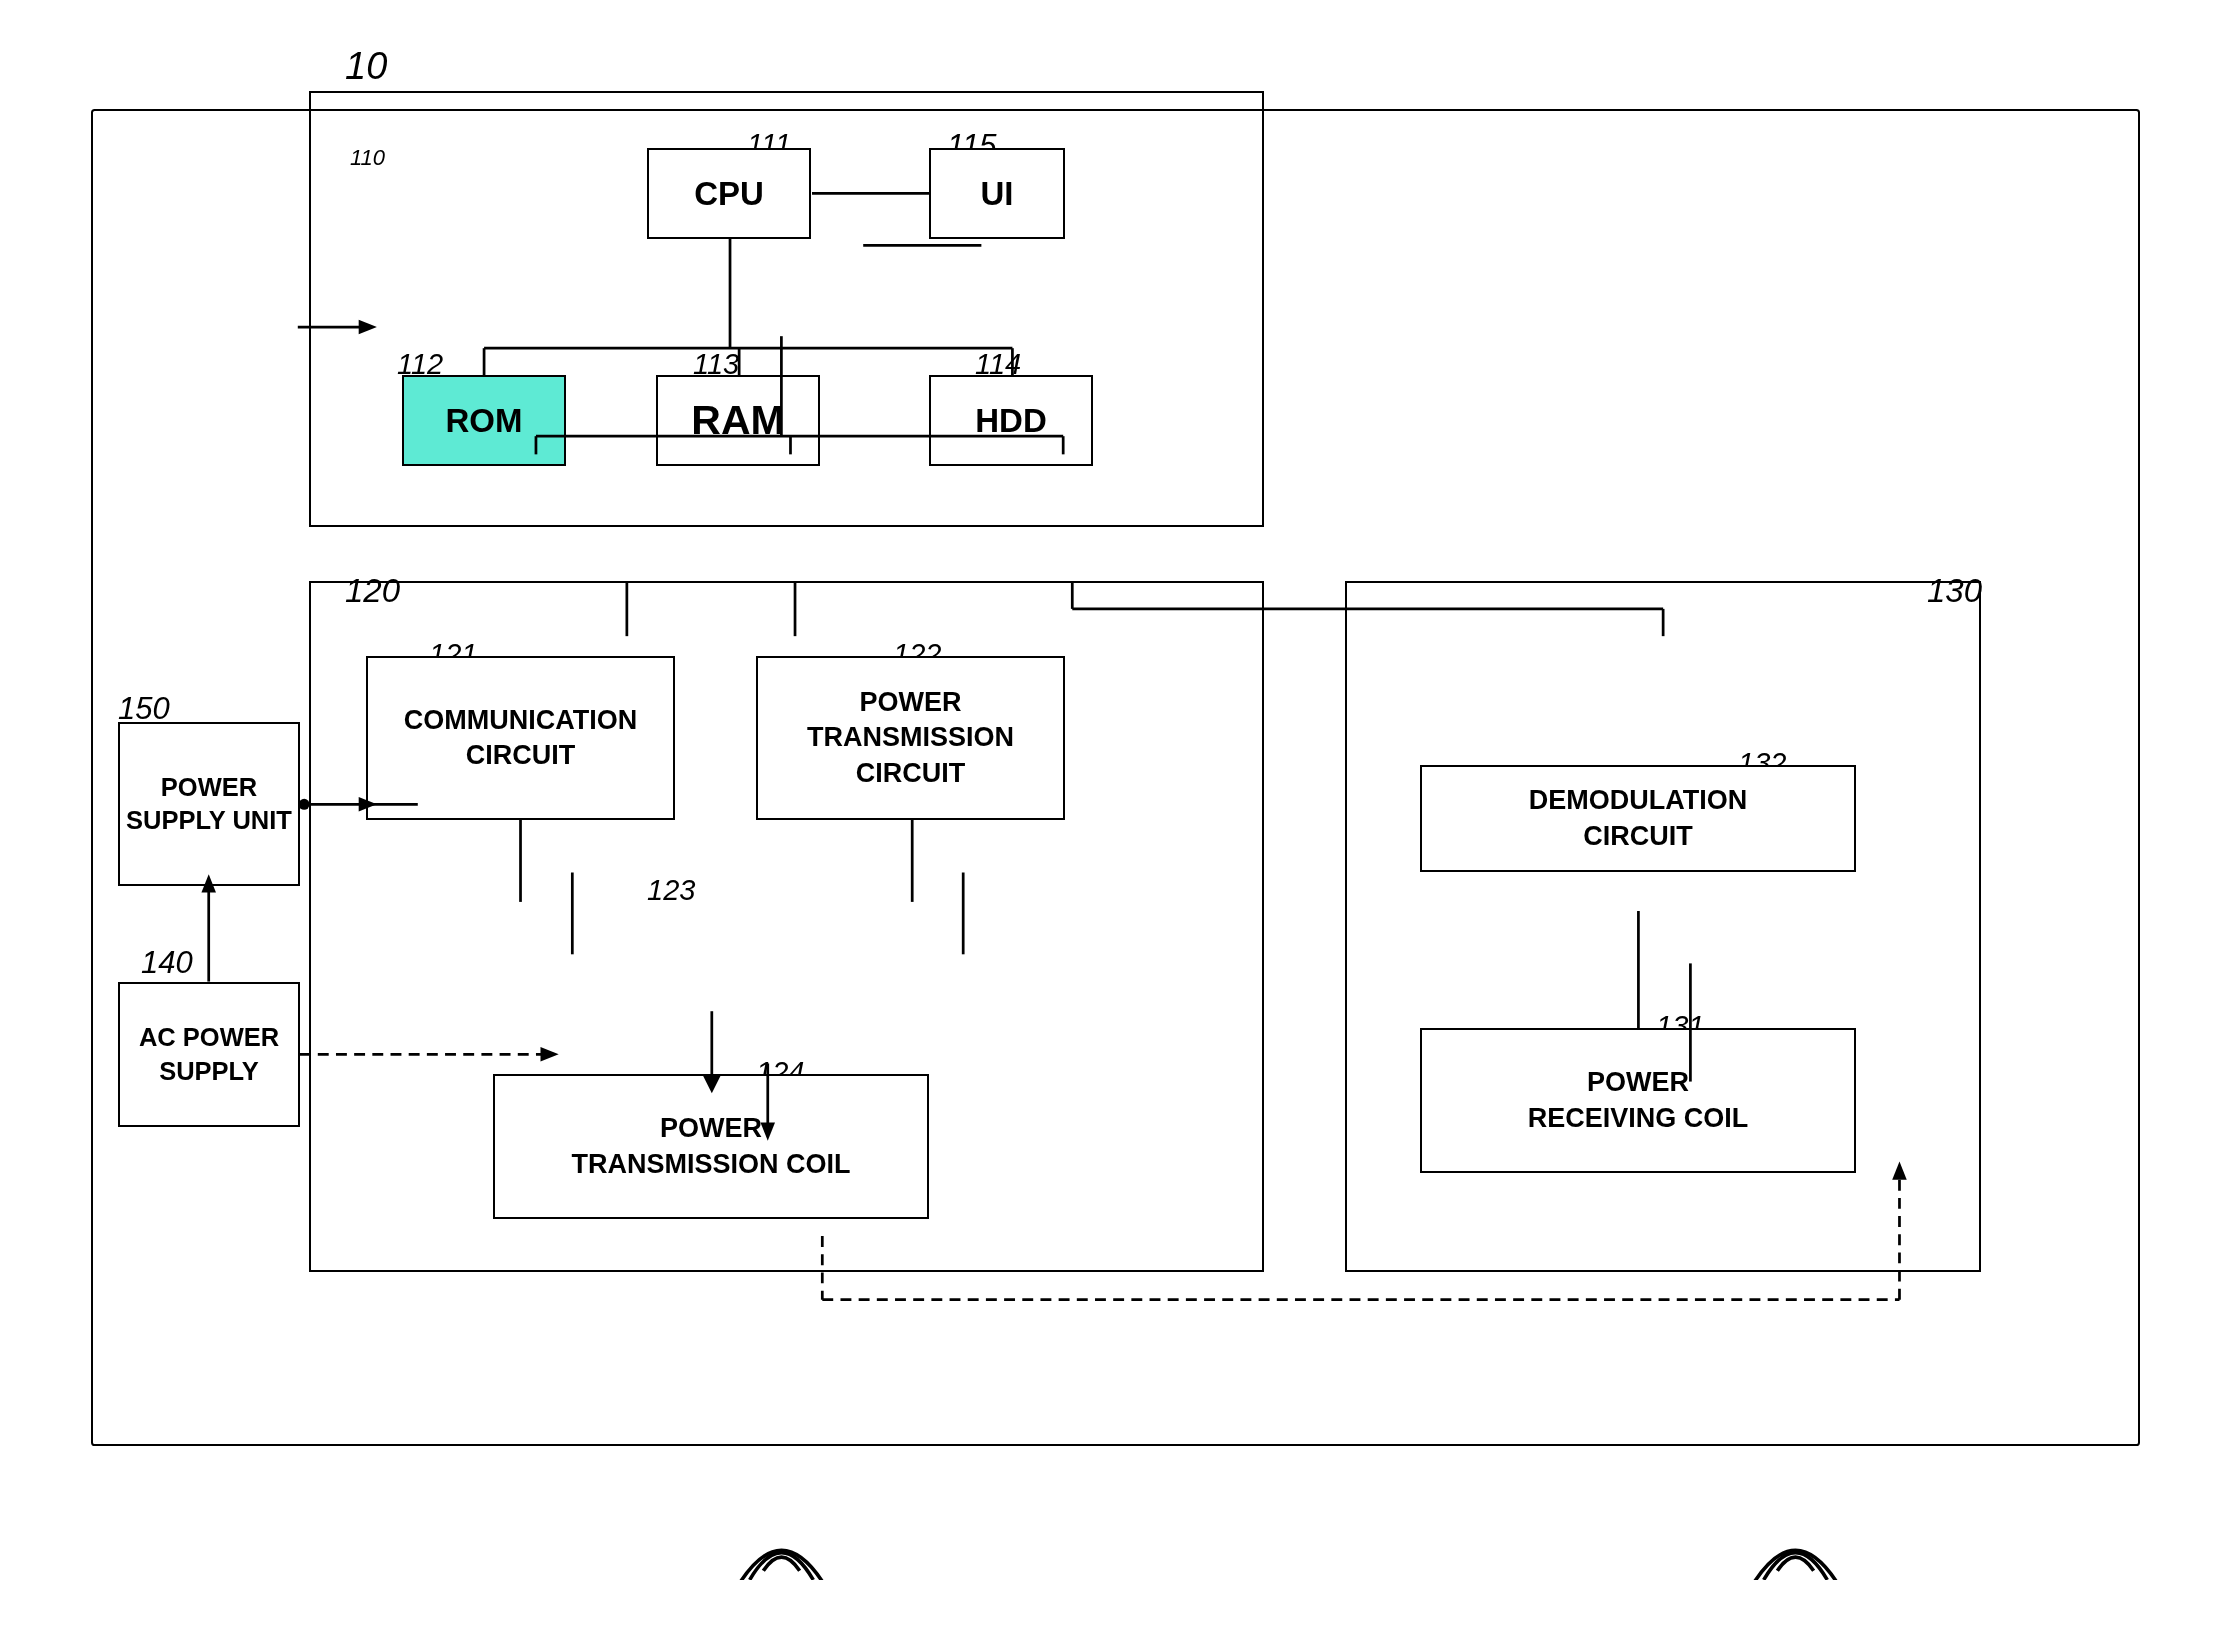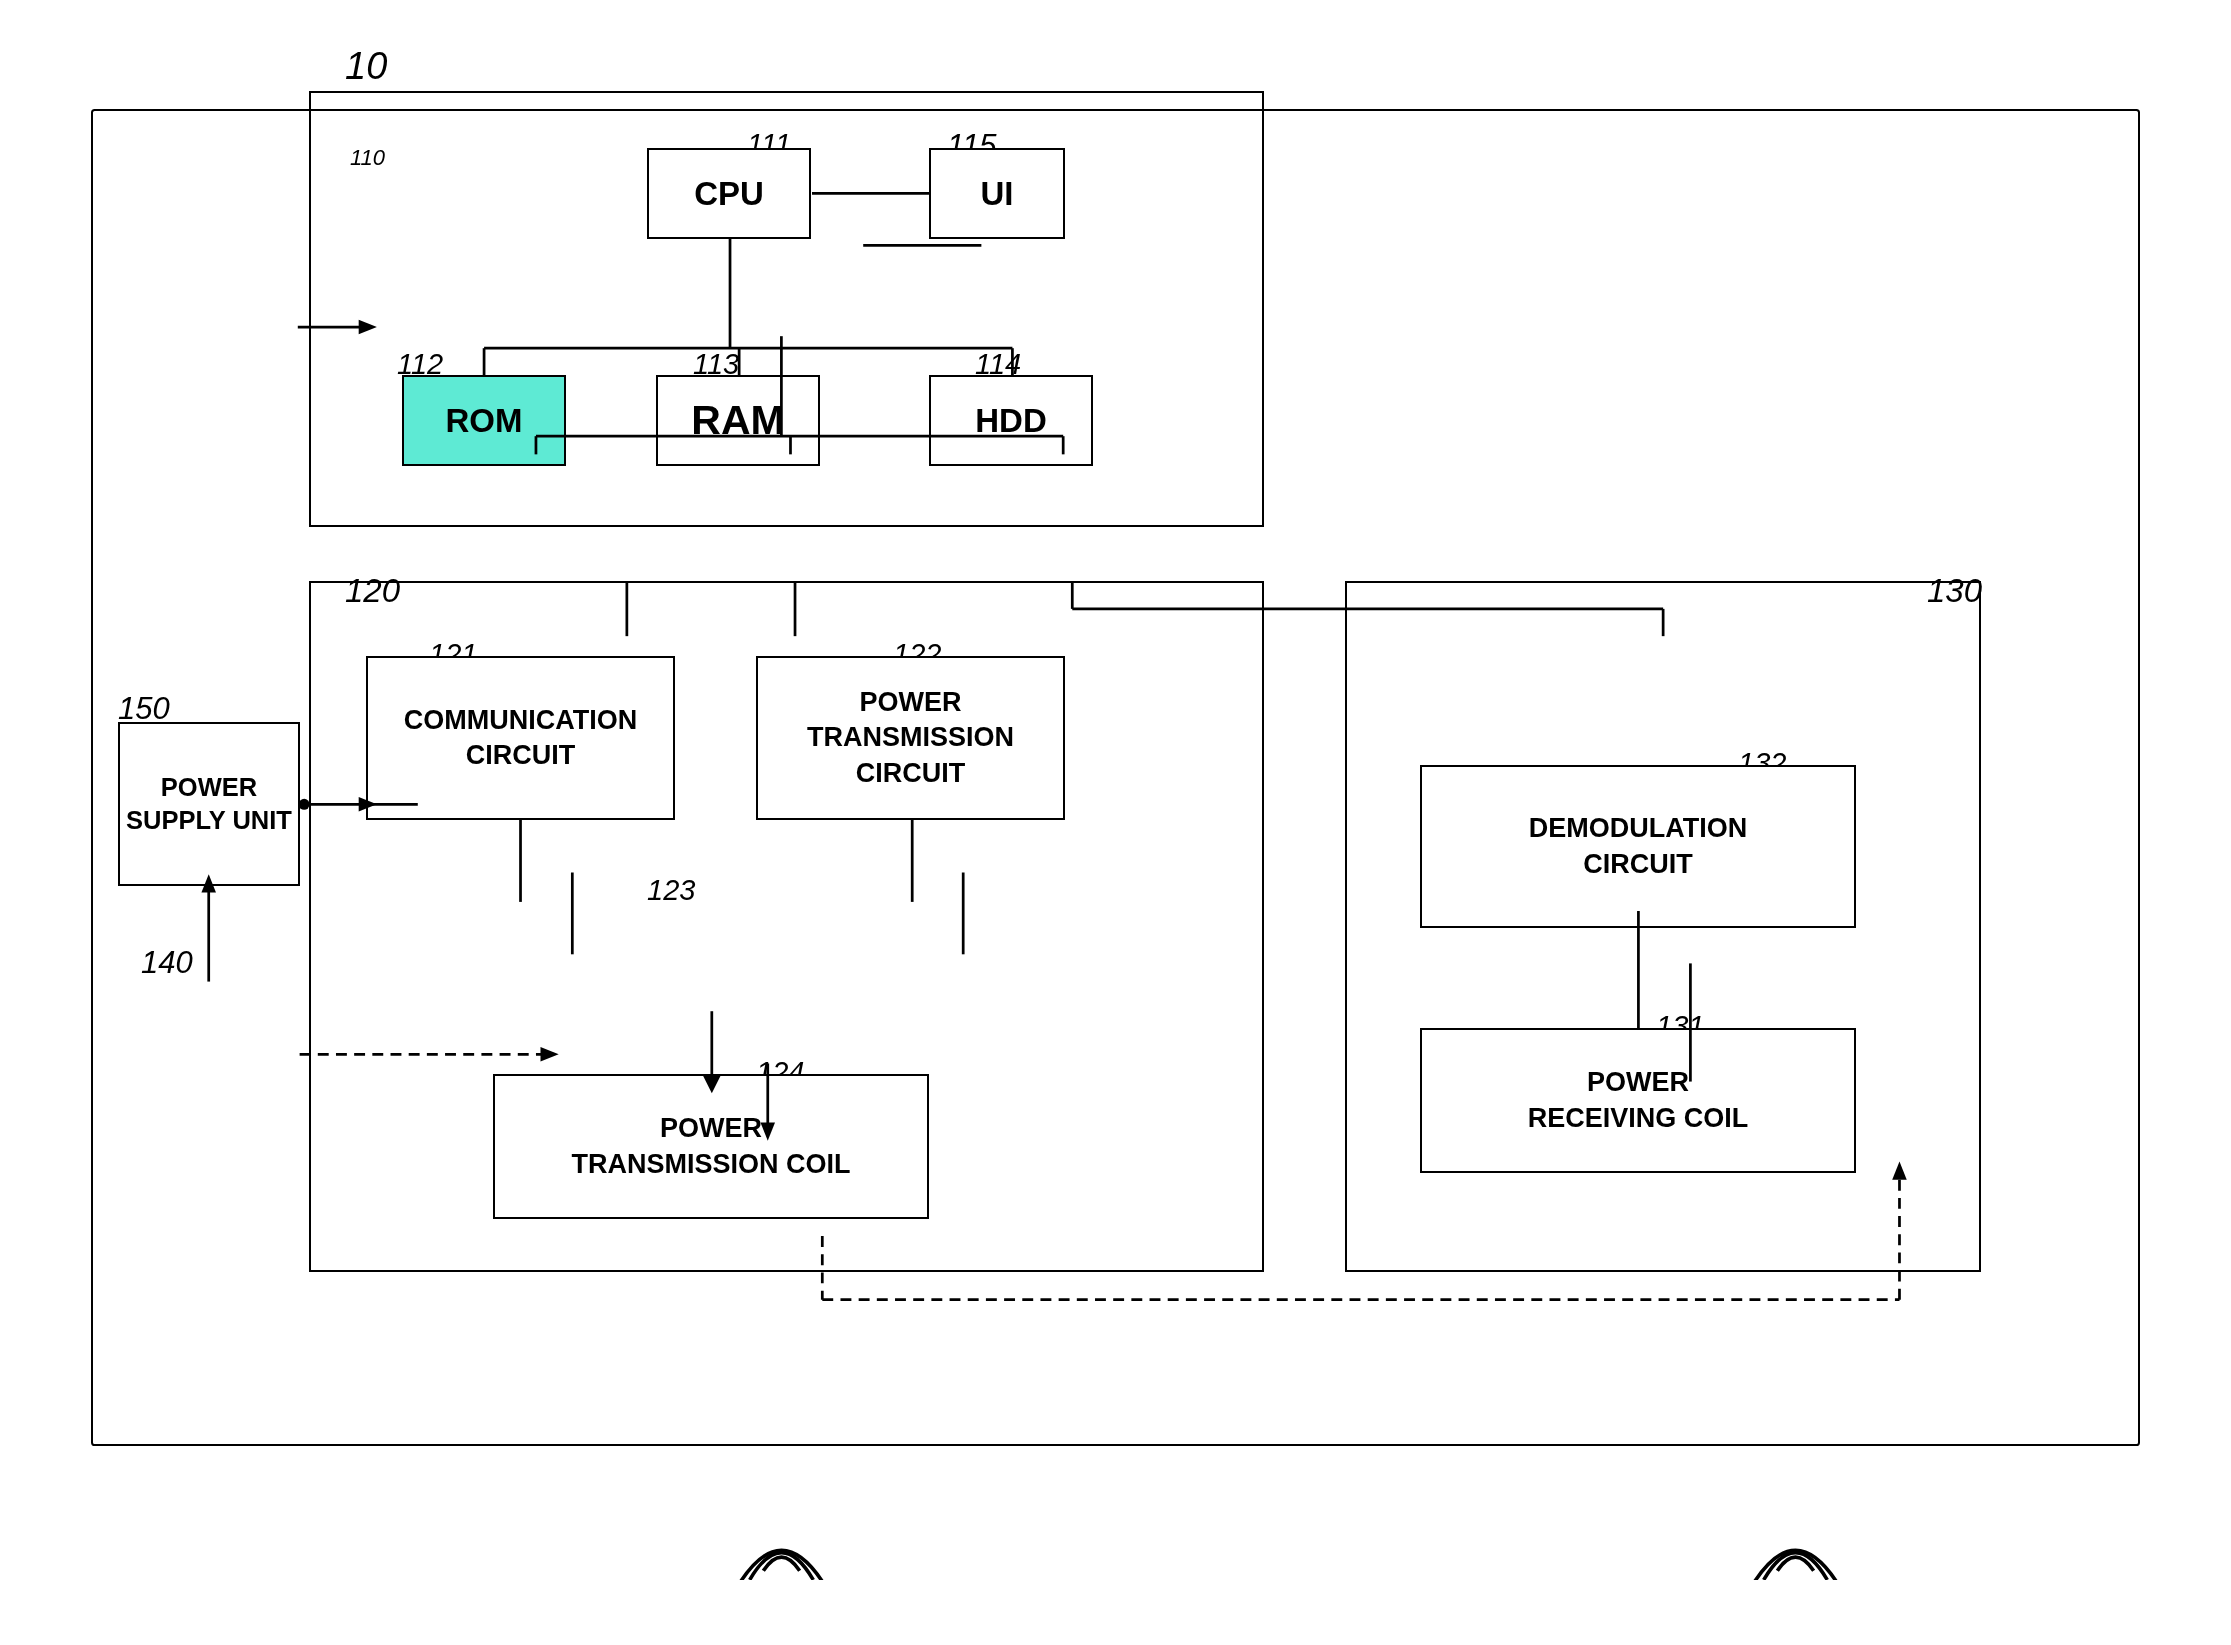--- a/index.html
+++ b/index.html
@@ -300,21 +300,21 @@
       font-weight: bold;
       background: #fff;
       line-height: 1.3;
     }
     
     .box-demod {
       position: absolute;
       top: 182px;
       left: 73px;
       width: 436px;
-      height: 163px;
+      height: 107px;
       border: 2.7px solid #000;
       display: flex;
       align-items: center;
       justify-content: center;
       text-align: center;
       font-size: 27px;
       font-weight: bold;
       background: #fff;
       line-height: 1.3;
     }
@@ -475,20 +475,23 @@
 
     </svg>
   </div>
 
   <div style="position:absolute; top:655px; left:82px; font-style:italic; font-size:31px;">150</div>
   <div class="box-psu" style="position:absolute; top:686px; left:82px; width:182px; height:164px; border:2.7px solid #000; display:flex; align-items:center; justify-content:center; text-align:center; font-size:25.5px; font-weight:bold; background:#fff; line-height:1.3;">
     POWER<br>SUPPLY UNIT
   </div>
 
   <div style="position:absolute; top:909px; left:105px; font-style:italic; font-size:31px;">140</div>
+  <div class="box-acps" style="position:absolute; top:946px; left:82px; width:182px; height:145px; border:2.7px solid #000; display:flex; align-items:center; justify-content:center; text-align:center; font-size:25.5px; font-weight:bold; background:#fff; line-height:1.3;">
+    AC POWER<br>SUPPLY
+  </div>
 
   <svg style="position:absolute; top:0; left:0; width:2158px; height:1573px; pointer-events:none;" viewBox="0 0 2374 1730" width="2158" height="1573">
 
     <line x1="288" y1="320" x2="360" y2="320" stroke="#000" stroke-width="3"></line>
     <polygon points="355,312 375,320 355,328" fill="#000"></polygon>
 
     <line x1="650" y1="600" x2="650" y2="660" stroke="#000" stroke-width="3"></line>
 
     <line x1="835" y1="600" x2="835" y2="660" stroke="#000" stroke-width="3"></line>
 

